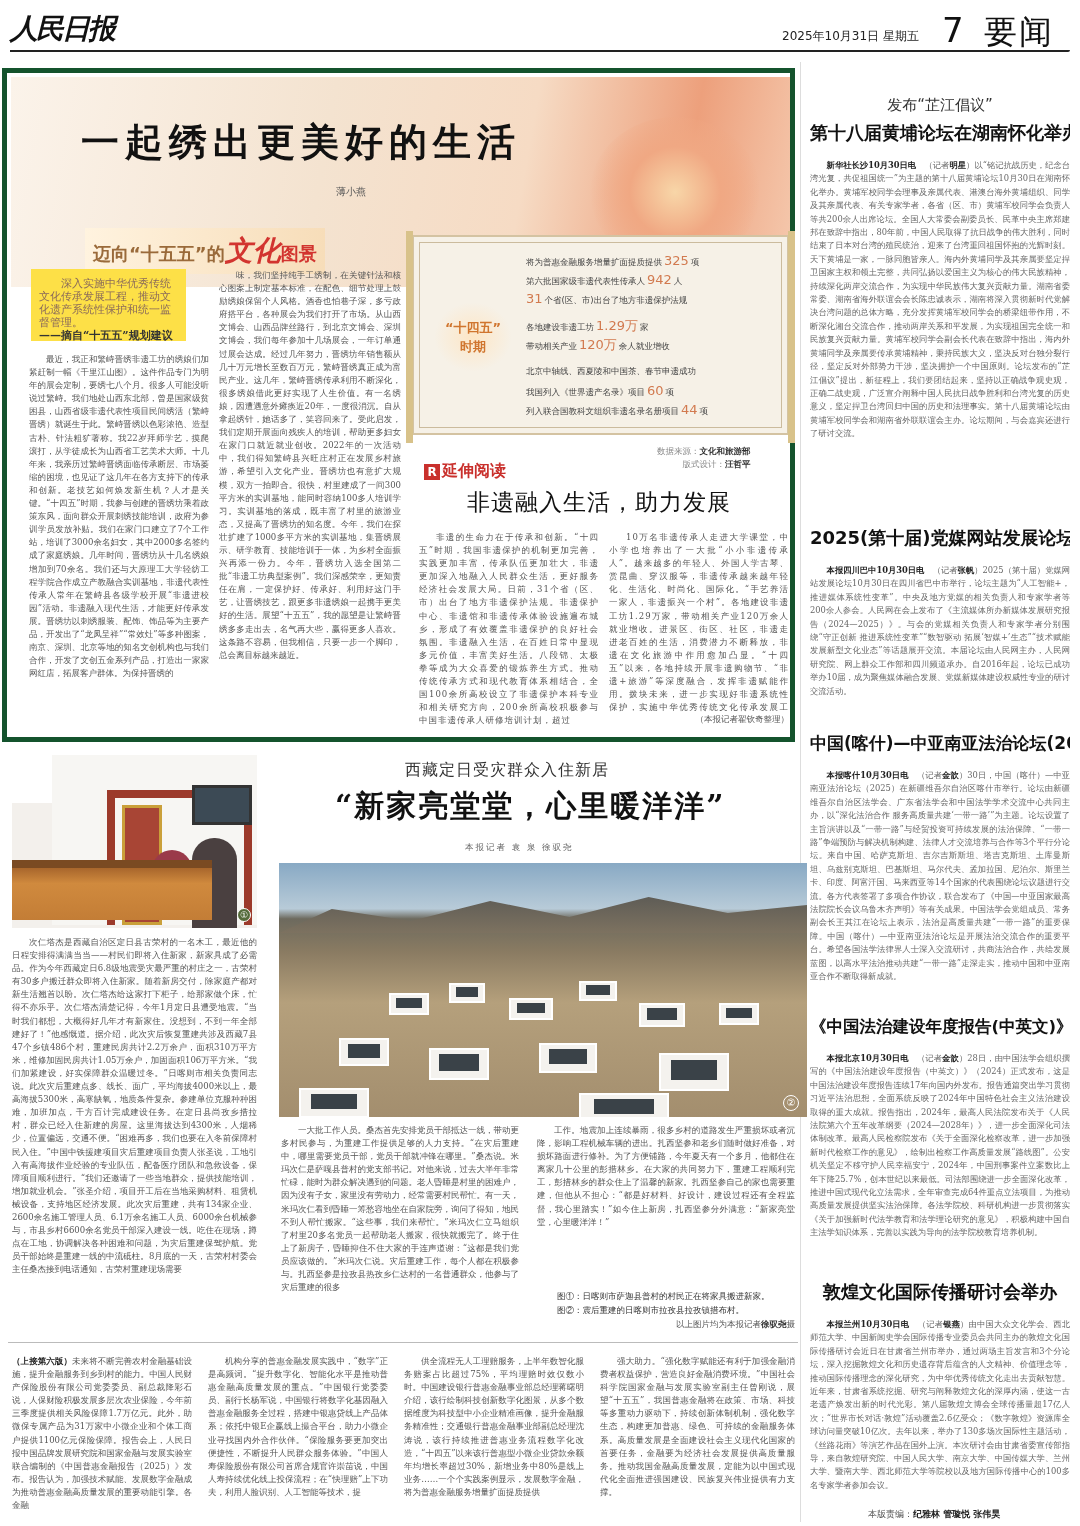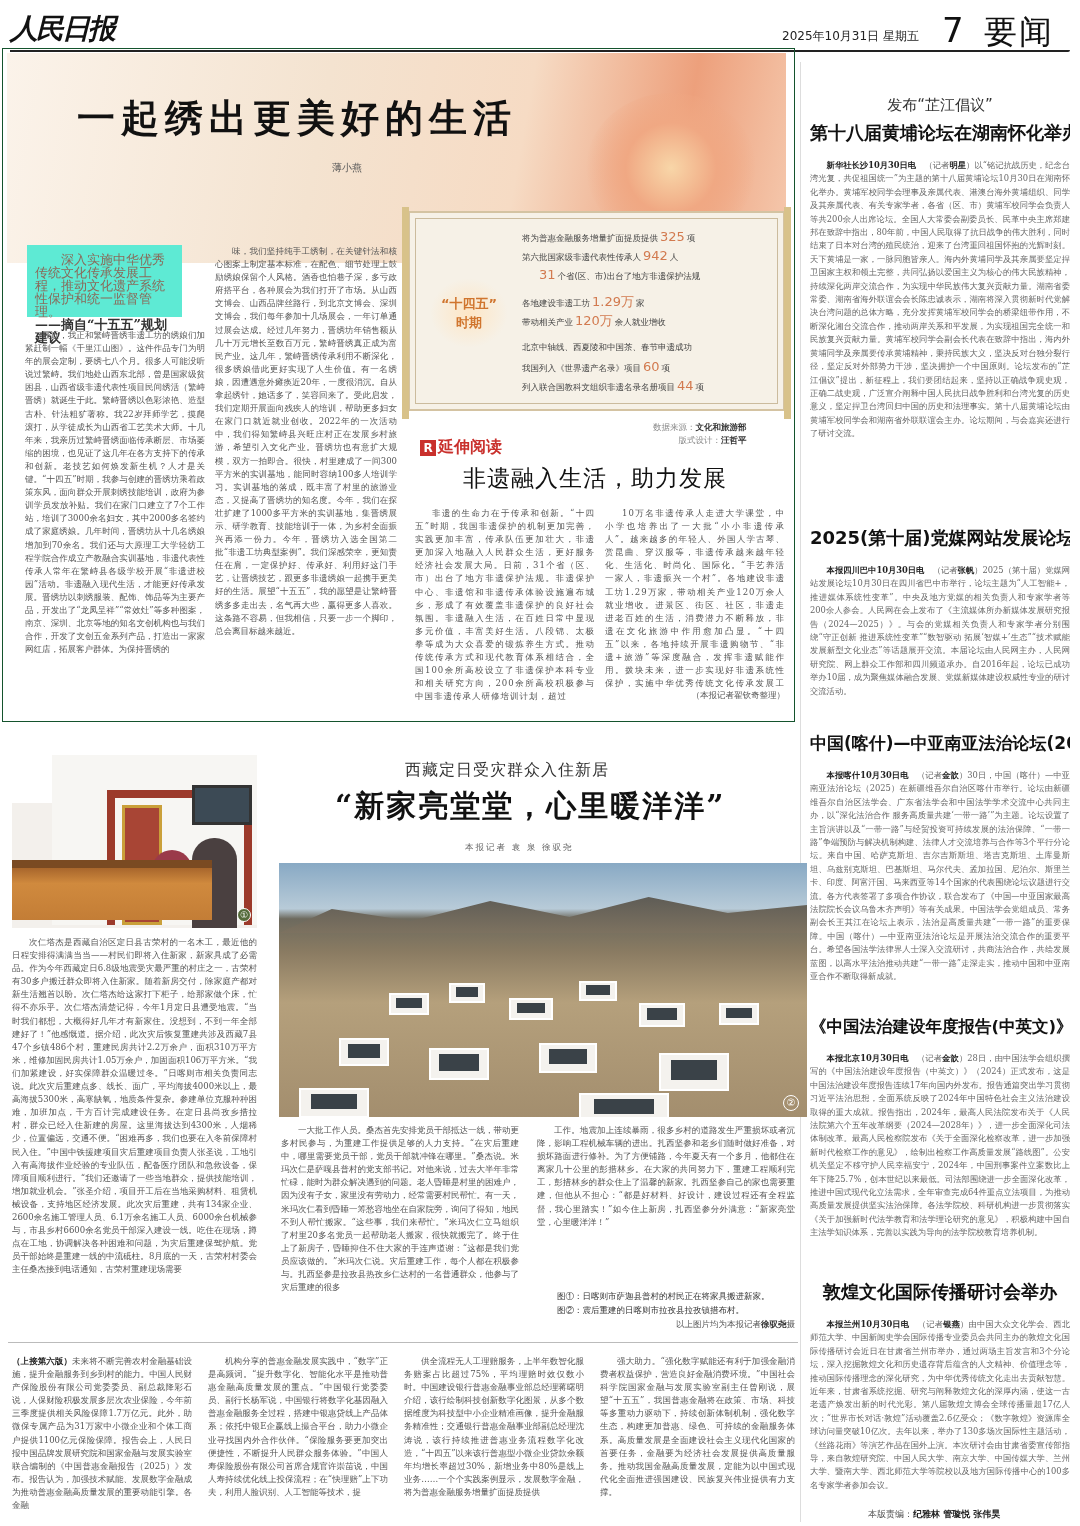--- a/index.html
+++ b/index.html
@@ -3,29 +3,29 @@
 <meta charset="utf-8">
 <style>
 *{box-sizing:border-box;margin:0;padding:0}
 body{width:1080px;height:1526px;background:#fff;font-family:"DejaVu Serif",serif;color:#333;position:relative;overflow:hidden}
 .mast{position:absolute;left:0;top:0;width:1080px;height:58px}
 .mast .logo{position:absolute;left:10px;top:10px;font-family:"DejaVu Serif",serif;font-size:28px;font-style:italic;font-weight:bold;color:#111;letter-spacing:-2px}
 .mast .date{position:absolute;left:782px;top:28px;font-family:"DejaVu Sans",sans-serif;font-size:12px;color:#222}
 .mast .pno{position:absolute;left:942px;top:10px;font-family:"DejaVu Sans",sans-serif;font-size:34px;color:#111}
 .mast .sec{position:absolute;left:984px;top:10px;font-family:"DejaVu Sans",sans-serif;font-size:33px;color:#111;letter-spacing:2px}
 .mast .rule{position:absolute;left:10px;top:50px;width:1060px;height:2px;background:#222;border-radius:0 0 6px 0}
-.feature{position:absolute;left:2px;top:48px;width:793px;height:674px;border:1px solid #14532d}
+.feature{position:absolute;left:2px;top:68px;width:793px;height:674px;border:5px solid #14532d}
 .hero{position:absolute;left:4px;top:4px;width:779px;height:210px;background:linear-gradient(100deg,#fbf3ea 0%,#f4e3d0 40%,#f6dbc4 65%,#eda07c 85%,#f5c9ae 100%)}
 .hero .flower{position:absolute;right:30px;top:40px;width:170px;height:150px;border-radius:50%;background:radial-gradient(circle at 50% 50%,#f8d6a8 0%,#f0a883 40%,rgba(240,150,110,0) 75%)}
 .hero h1{position:absolute;left:70px;top:40px;font-family:"DejaVu Sans",sans-serif;font-weight:bold;font-size:38px;color:#111;letter-spacing:6px}
 .hero .byline{position:absolute;left:325px;top:108px;font-size:10px;color:#555}
 .series{position:absolute;left:78px;top:155px;font-family:"DejaVu Sans",sans-serif;font-size:18px;color:#9a6a3a;font-weight:bold;background:linear-gradient(90deg,#fff3df,#f7ddb9);padding:4px 8px}
 .series .big{color:#d2342f;font-size:28px;font-style:italic}
 .series .red{color:#d2342f}
-.quote{position:absolute;left:24px;top:196px;width:155px;height:72px;background:#5eead4;padding:8px;font-size:13px;line-height:13px;color:#8a6a5a;text-indent:2em}
+.quote{position:absolute;left:24px;top:196px;width:155px;height:72px;background:#fde047;padding:8px;font-size:11px;line-height:13px;color:#8a6a5a;text-indent:2em}
 .quote .src{display:block;text-align:left;color:#333;font-weight:bold;text-indent:0}
 .col{position:absolute;font-size:8.5px;line-height:13.1px;color:#555;text-align:justify;text-indent:2em;overflow:hidden}
 .scroll{position:absolute;left:405px;top:162px;width:377px;height:200px;background:#f6f1e7;border:2px solid #d4c3a2;box-shadow:inset 0 0 0 5px #f6f1e7,inset 0 0 0 6px #cbbb9d}
 .scroll .rod{position:absolute;top:-6px;width:7px;height:212px;background:#d8c28a}
 .scroll .period{position:absolute;left:20px;top:65px;width:78px;height:70px;border-radius:50%;background:radial-gradient(#fde6c6,#f6f1e7 70%);text-align:center;padding-top:16px;font-family:"DejaVu Sans",sans-serif;font-weight:bold;font-size:13px;color:#d0752e;line-height:19px}
 .stats{position:absolute;left:112px;top:14px;width:260px;font-family:"DejaVu Sans",sans-serif;font-size:8.5px;color:#444}
 .stats .row{height:19px;line-height:19px;white-space:nowrap}
 .stats .gap{height:8px}
 .stats .num{font-size:13px;color:#d27a4f;margin:0 2px}
 .credits{position:absolute;left:650px;top:372px;font-size:8.5px;color:#888;text-align:right;line-height:13px}
@@ -72,38 +72,41 @@
 </div>
 
 <div class="vrule"></div>
 
 <div class="feature">
   <div class="hero">
     <div class="flower"></div>
     <h1>一起绣出更美好的生活</h1>
     <div class="byline">薄小燕</div>
   </div>
+  <div class="series">
+    <span>迈向“十五五”的</span><span class="big">文化</span><span class="red">图景</span>
+  </div>
   <div class="quote">
     <span>深入实施中华优秀传统文化传承发展工程，推动文化遗产系统性保护和统一监督管理。</span>
     <span class="src">——摘自“十五五”规划建议</span>
   </div>
   <div class="col" style="left:22px;top:280px;width:180px;height:382px">最近，我正和繁峙晋绣非遗工坊的绣娘们加紧赶制一幅《千里江山图》。这件作品专门为明年的展会定制，要绣七八个月。很多人可能没听说过繁峙。我们地处山西东北部，曾是国家级贫困县，山西省级非遗代表性项目民间绣活（繁峙晋绣）就诞生于此。繁峙晋绣以色彩浓艳、造型古朴、针法粗犷著称。我22岁拜师学艺，摸爬滚打，从学徒成长为山西省工艺美术大师。十几年来，我亲历过繁峙晋绣面临传承断层、市场萎缩的困境，也见证了这几年在各方支持下的传承和创新。老技艺如何焕发新生机？人才是关键。“十四五”时期，我参与创建的晋绣坊乘着政策东风，面向群众开展刺绣技能培训，政府为参训学员发放补贴。我们在家门口建立了7个工作站，培训了3000余名妇女，其中2000多名签约成了家庭绣娘。几年时间，晋绣坊从十几名绣娘增加到70余名。我们还与大原理工大学轻纺工程学院合作成立产教融合实训基地，非遗代表性传承人常年在繁峙县各级学校开展“非遗进校园”活动。非遗融入现代生活，才能更好传承发展。晋绣坊以刺绣服装、配饰、饰品等为主要产品，开发出了“龙凤呈祥”“常效灶”等多种图案，南京、深圳、北京等地的知名文创机构也与我们合作，开发了文创五金系列产品，打造出一家家网红店，拓展客户群体。为保持晋绣的</div>
   <div class="col" style="left:212px;top:196px;width:182px;height:400px">味，我们坚持纯手工绣制，在关键针法和核心图案上制定基本标准，在配色、细节处理上鼓励绣娘保留个人风格。酒香也怕巷子深，多亏政府搭平台，各种展会为我们打开了市场。从山西文博会、山西品牌丝路行，到北京文博会、深圳文博会，我们每年参加十几场展会，一年订单通过展会达成。经过几年努力，晋绣坊年销售额从几十万元增长至数百万元，繁峙晋绣真正成为富民产业。这几年，繁峙晋绣传承利用不断深化，很多绣娘借此更好实现了人生价值。有一名绣娘，因遭遇意外瘫痪近20年，一度很消沉。自从拿起绣针，她话多了，笑容回来了。受此启发，我们定期开展面向残疾人的培训，帮助更多妇女在家门口就近就业创收。2022年的一次活动中，我们得知繁峙县兴旺庄村正在发展乡村旅游，希望引入文化产业。晋绣坊也有意扩大规模，双方一拍即合。很快，村里建成了一间300平方米的实训基地，能同时容纳100多人培训学习。实训基地的落成，既丰富了村里的旅游业态，又提高了晋绣坊的知名度。今年，我们在探壮扩建了1000多平方米的实训基地，集晋绣展示、研学教育、技能培训于一体，为乡村全面振兴再添一份力。今年，晋绣坊入选全国第二批“非遗工坊典型案例”。我们深感荣幸，更知责任在肩，一定保护好、传承好、利用好这门手艺，让晋绣技艺，跟更多非遗绣娘一起携手更美好的生活。展望“十五五”，我的愿望是让繁峙晋绣多多走出去，名气再大些，赢得更多人喜欢。这条路不容易，但我相信，只要一步一个脚印，总会离目标越来越近。</div>
 
   <div class="scroll">
     <div class="rod" style="left:-8px"></div>
     <div class="rod" style="right:-8px"></div>
     <div class="period">
       <div>“十四五”</div>
       <div>时期</div>
     </div>
     <div class="stats">
       <div class="row"><span>将为普惠金融服务增量扩面提质提供</span><span class="num">325</span><span>项</span></div>
       <div class="row"><span>第六批国家级非遗代表性传承人</span><span class="num">942</span><span>人</span></div>
-      <div class="row"><span class="num" style="margin-left:17px">31</span><span>个省(区、市)出台了地方非遗保护法规</span></div>
+      <div class="row"><span class="num" style="margin-left:0">31</span><span>个省(区、市)出台了地方非遗保护法规</span></div>
       <div class="gap"></div>
       <div class="row"><span>各地建设非遗工坊</span><span class="num">1.29万</span><span>家</span></div>
       <div class="row"><span>带动相关产业</span><span class="num">120万</span><span>余人就业增收</span></div>
       <div class="gap"></div>
       <div class="row"><span>北京中轴线、西夏陵和中国茶、春节申遗成功</span></div>
       <div class="row"><span>我国列入《世界遗产名录》项目</span><span class="num">60</span><span>项</span></div>
       <div class="row"><span>列入联合国教科文组织非遗名录名册项目</span><span class="num">44</span><span>项</span></div>
     </div>
   </div>
   <div class="credits">

